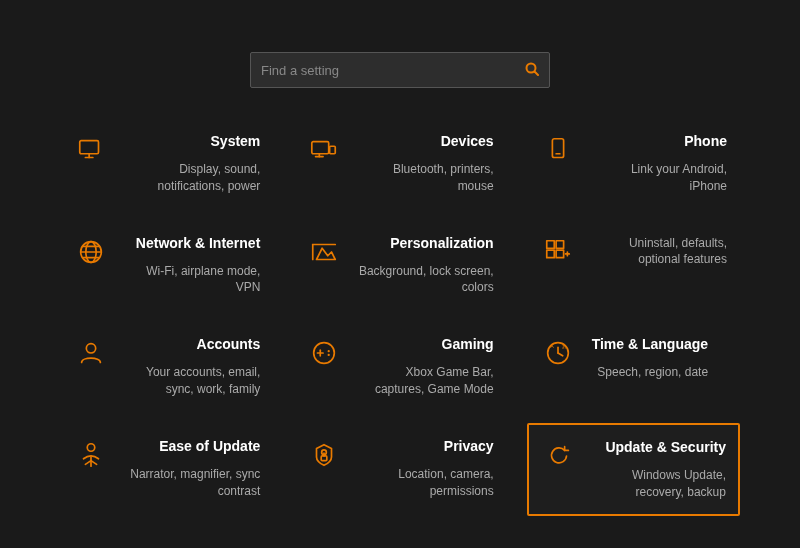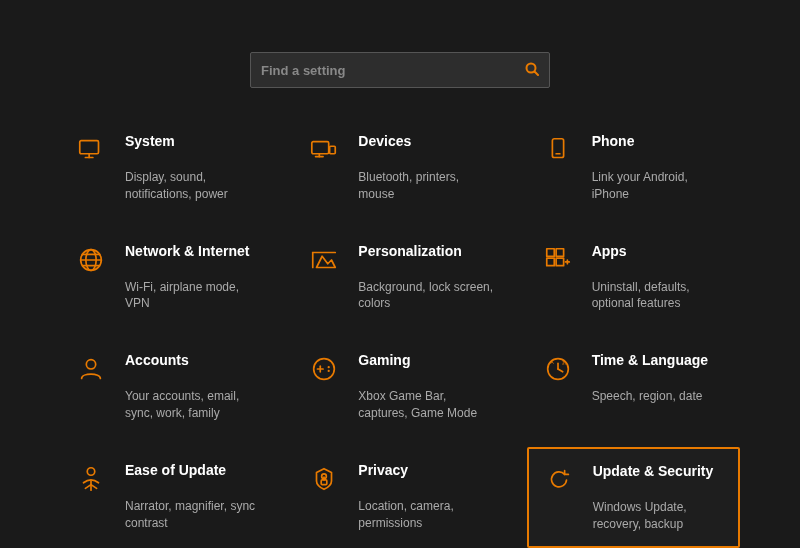--- a/index.html
+++ b/index.html
@@ -71,21 +71,20 @@
       gap: 8px;
     }
 
     .search-input {
       background: transparent;
       border: none;
       outline: none;
       color: #cccccc;
       font-size: 13px;
       width: 100%;
-      font-weight: bold;
     }
 
     .search-input::placeholder {
       color: #888;
     }
 
     .search-icon-svg {
       color: #e87a00;
       font-size: 14px;
       flex-shrink: 0;
@@ -119,21 +118,22 @@
       display: flex;
       align-items: center;
       justify-content: center;
       flex-shrink: 0;
       margin-top: 2px;
     }
 
     .settings-text {
       display: flex;
       flex-direction: column;
-      gap: 20px;
+      gap: 12px;
+      text-align: right;
     }
 
     .settings-name {
       font-size: 14px;
       font-weight: 600;
       color: #ffffff;
     }
 
     .settings-desc {
       font-size: 12px;
@@ -251,21 +251,20 @@
       <svg class="settings-svg" viewBox="0 0 32 32">
       <rect x="4" y="4" width="8" height="8"></rect>
       <rect x="14" y="4" width="8" height="8"></rect>
       <rect x="4" y="14" width="8" height="8"></rect>
       <rect x="14" y="14" width="8" height="8"></rect>
       <line x1="24" y1="18" x2="28" y2="18"></line>
       <line x1="26" y1="16" x2="26" y2="20"></line>
     </svg>
     </div>
     <div class="settings-text">
-      <span class="settings-name">Apps</span>
       <span class="settings-desc">Uninstall, defaults, optional features</span>
     </div>
   </div>
       <div class="settings-item">
     <div class="settings-icon">
       <svg class="settings-svg" viewBox="0 0 32 32">
       <circle cx="16" cy="11" r="5"></circle>
       <path d="M6 26 C6 20 26 20 26 26"></path>
     </svg>
     </div>

